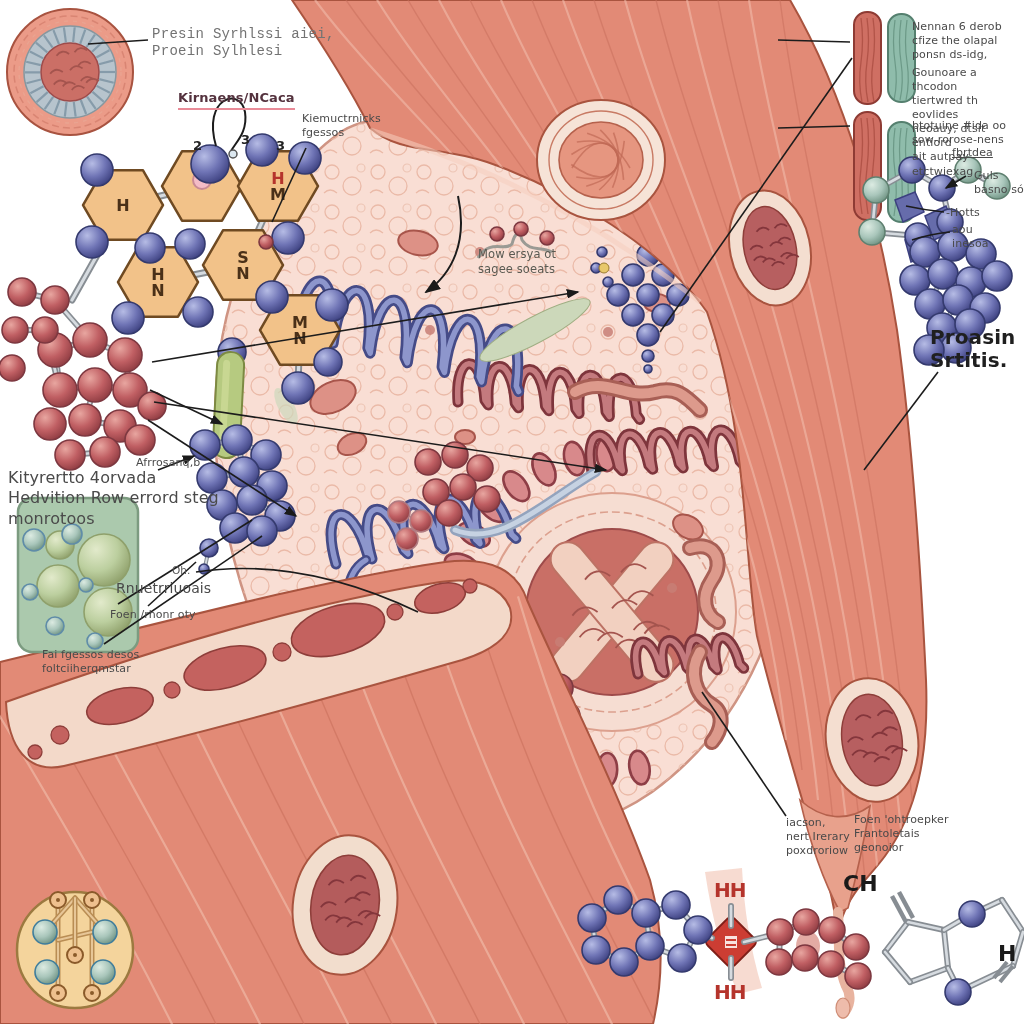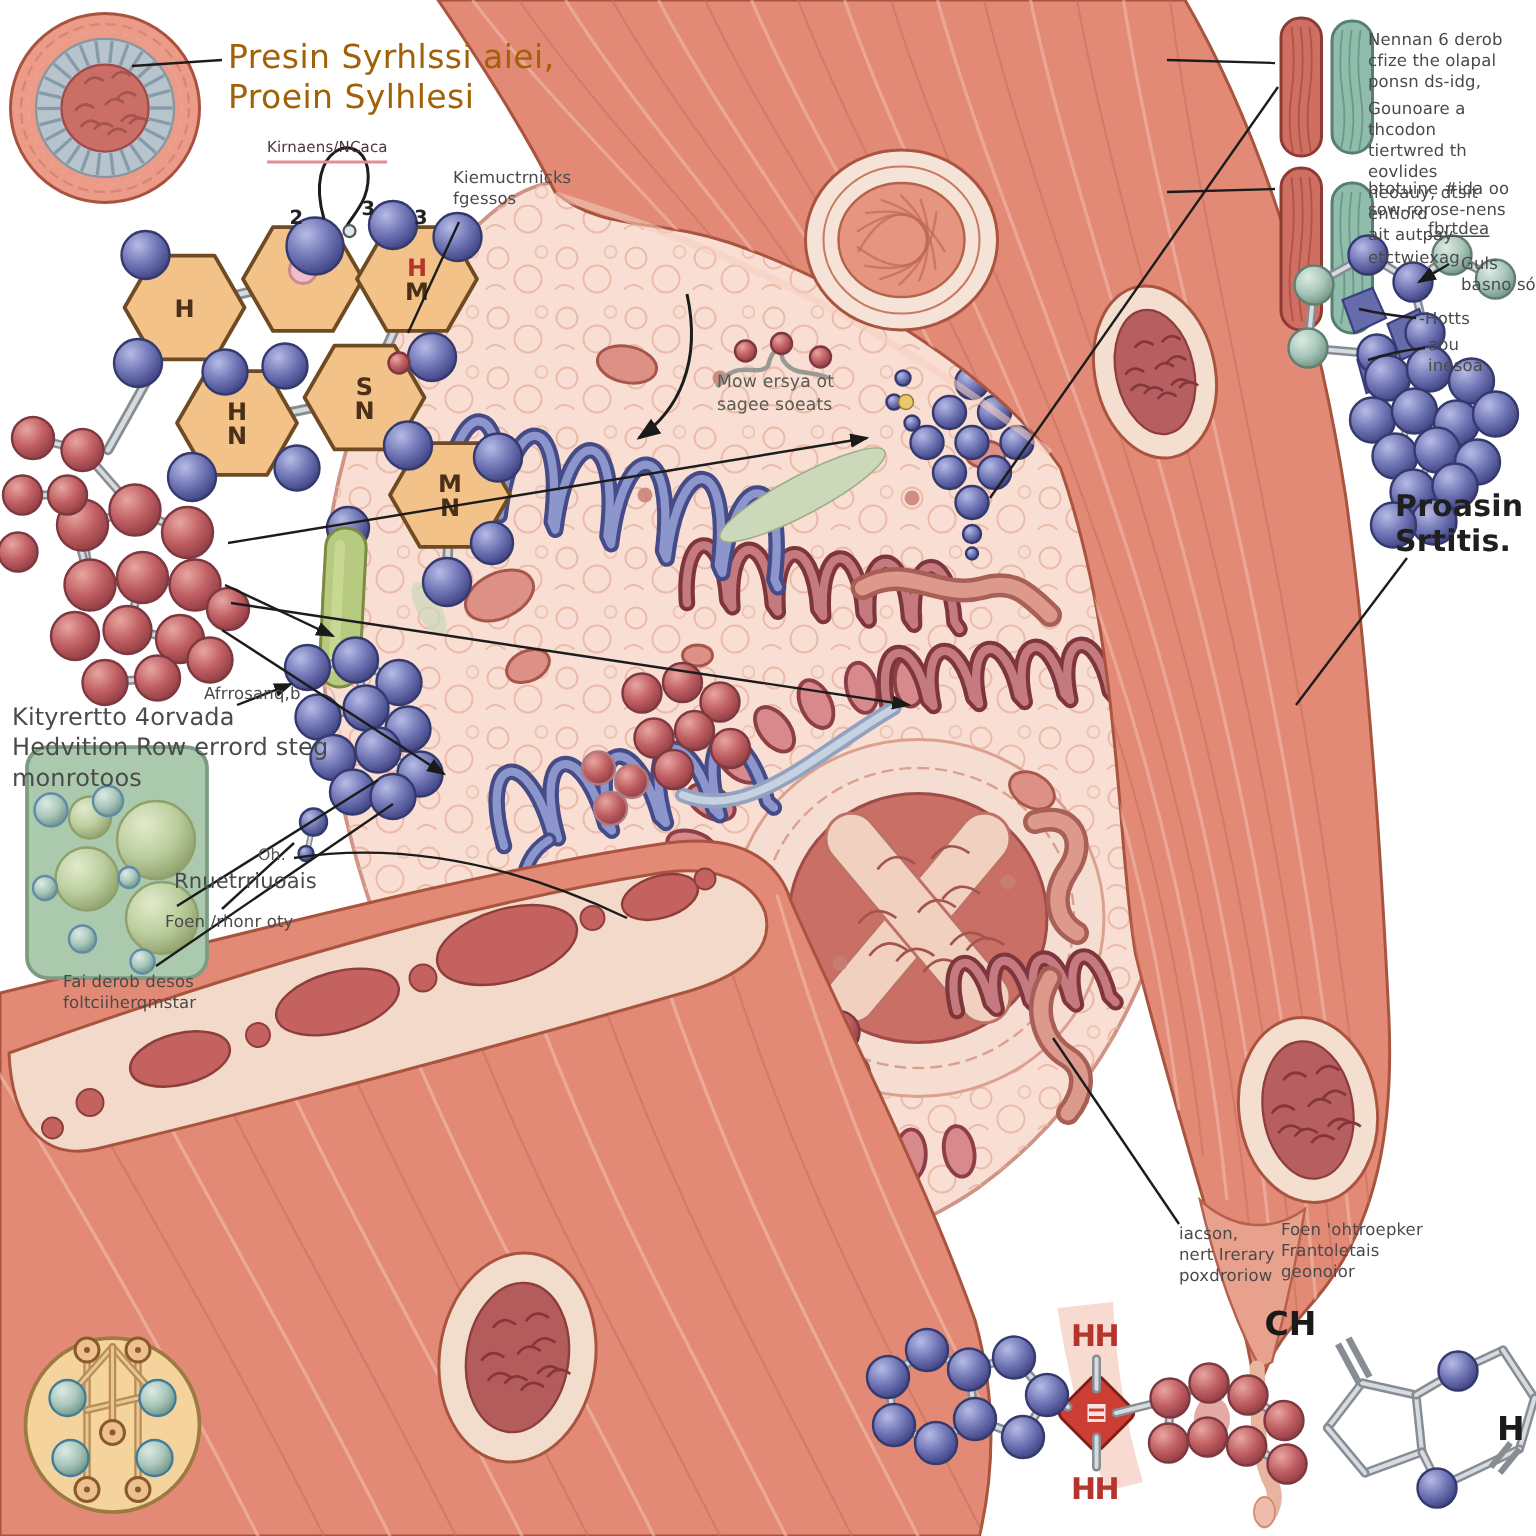--- a/index.html
+++ b/index.html
@@ -3,23 +3,23 @@
 <meta charset="utf-8">
 <style>
   html,body{margin:0;padding:0;background:#fff;}
   body{width:1024px;height:1024px;position:relative;overflow:hidden;
        font-family:"DejaVu Sans",sans-serif;}
   .stage{position:absolute;left:0;top:0;width:1024px;height:1024px;}
   .lbl{position:absolute;white-space:pre-line;color:#4a4a4a;font-size:11.5px;
        line-height:1.28;letter-spacing:.1px;}
   .sm{font-size:11px;}
   .xs{font-size:10.5px;color:#555;}
-  .big{font-size:22px;color:#a16207;line-height:1.22;font-weight:500;letter-spacing:.3px;}
+  .big{font-size:14px;color:#737373;line-height:1.22;font-weight:500;letter-spacing:.3px;font-family:Liberation Mono, monospace;}
   .big2{font-size:20px;color:#1f1f1f;font-weight:600;line-height:1.15;}
-  .kir{color:#54323e;font-weight:400;font-size:10px;border-bottom:2px solid #e98a97;
+  .kir{color:#54323e;font-weight:700;font-size:13px;border-bottom:2px solid #e98a97;
        padding-bottom:1px;display:inline-block;}
   .u{text-decoration:underline;}
   .chemred{color:#b5342c;font-size:20px;font-weight:700;letter-spacing:-1px;}
   .chemblk{color:#1a1a1a;font-size:22px;font-weight:600;}
   .num{position:absolute;font-size:13px;color:#222;font-weight:600;}
 </style>
 </head>
 <body>
 
 <svg class="stage" viewBox="0 0 1024 1024">
@@ -777,21 +777,21 @@
 inesoa</div>
   <div class="lbl big2" style="left:930px;top:326px;">Proasin
 Srtitis.</div>
   <div class="lbl sm" style="left:136px;top:456px;">Afrrosanq,b</div>
   <div class="lbl" style="left:8px;top:468px;font-size:16px;">Kityrertto 4orvada
 Hedvition Row errord steg
 monrotoos</div>
   <div class="lbl xs" style="left:172px;top:564px;">Oh.</div>
   <div class="lbl" style="left:116px;top:580px;font-size:14px;">Rnuetrriuoais</div>
   <div class="lbl sm" style="left:110px;top:608px;">Foen /rhonr oty</div>
-  <div class="lbl sm" style="left:42px;top:648px;">Fai derob desos
+  <div class="lbl sm" style="left:42px;top:648px;">Fai fgessos desos
 foltciiherqmstar</div>
   <div class="lbl sm" style="left:786px;top:816px;">iacson,
 nert Irerary
 poxdroriow</div>
   <div class="lbl sm" style="left:854px;top:813px;">Foen 'ohtroepker
 Frantoletais
 geonoior</div>
   <div class="lbl chemred" style="left:714px;top:878px;">HH</div>
   <div class="lbl chemred" style="left:714px;top:980px;">HH</div>
   <div class="lbl chemblk" style="left:843px;top:870px;">CH</div>

